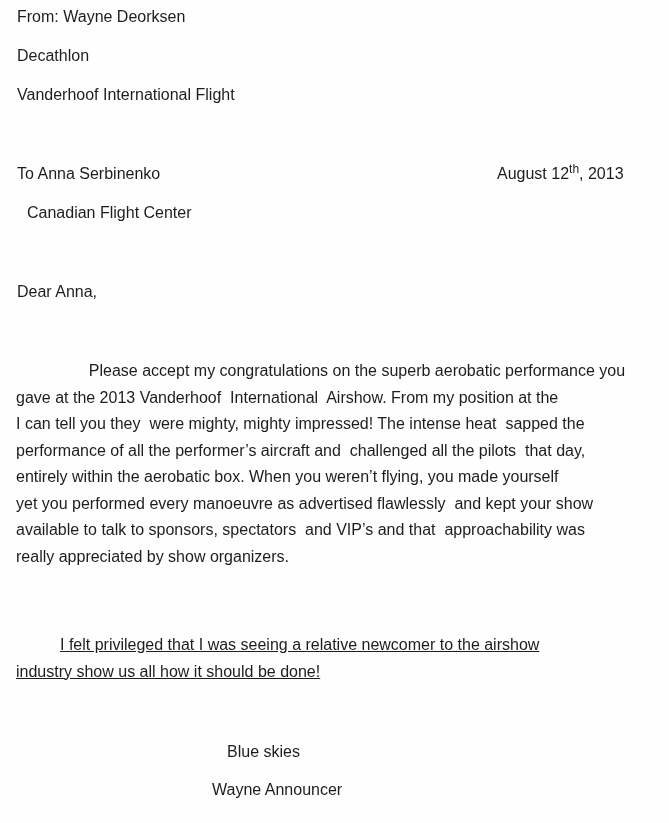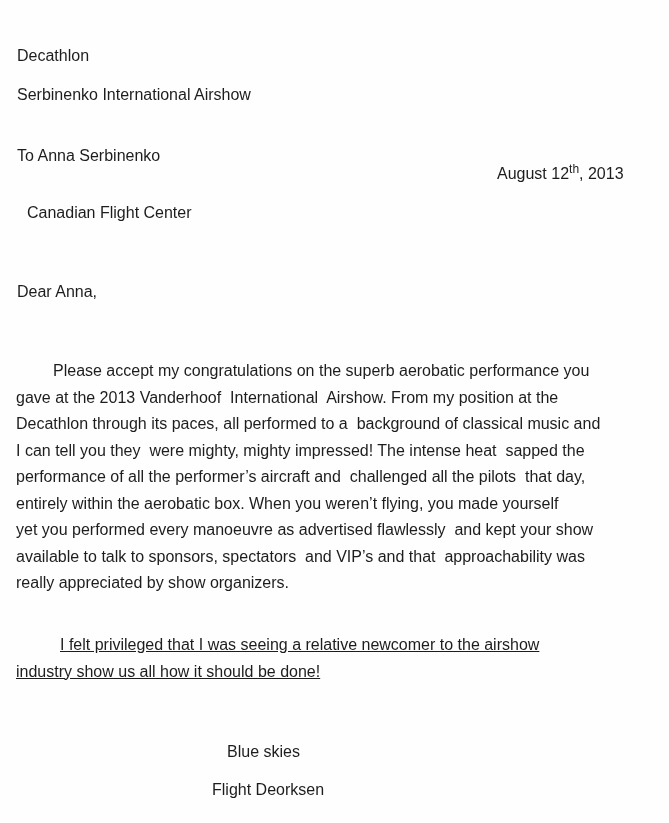--- a/index.html
+++ b/index.html
@@ -18,75 +18,75 @@
     overflow: hidden;
   }
   .abs {
     position: absolute;
     white-space: pre;
     line-height: 20px;
   }
   .from-line        { top: 7px;   left: 17px; }
   .sender-role      { top: 46px;  left: 17px; }
   .sender-org       { top: 85px;  left: 17px; }
-  .recipient-name   { top: 146px; left: 17px; }
+  .recipient-name   { top: 164px; left: 17px; }
   .date-line        { top: 164px; left: 497px; }
   .recipient-org    { top: 203px; left: 27px; }
   .salutation       { top: 282px; left: 17px; }
   .para {
     position: absolute;
     left: 16px;
     right: 8px;
   }
   .para .bline {
     white-space: pre;
     line-height: 26.5px;
     height: 26.5px;
   }
   .p1 { top: 358px; }
   .p2 { top: 632px; text-decoration: underline; }
-  .p1 .bline.indent { padding-left: 37px; }
+  .p1 .bline.indent { padding-left: 37px; text-align: center; }
   .p2 .bline.indent { padding-left: 44px; }
   .closing-phrase   { top: 742px; left: 227px; }
   .signature-name   { top: 780px; left: 212px; }
   sup.ordinal {
     font-size: 12px;
     vertical-align: super;
     line-height: 0;
   }
 </style>
 </head>
 <body>
 
 <div class="page">
 
+  <div class="abs from-line">From: Wayne Deorksen</div>
   <div class="abs sender-role">Decathlon</div>
-  <div class="abs sender-org">Serbinenko International Airshow</div>
+  <div class="abs sender-org">Vanderhoof International Flight</div>
 
   <div class="abs recipient-name">To Anna Serbinenko</div>
 
   <div class="abs date-line"><span>August 12</span><sup class="ordinal">th</sup><span>, 2013</span></div>
 
   <div class="abs recipient-org">Canadian Flight Center</div>
 
   <div class="abs salutation">Dear Anna,</div>
 
   <div class="para p1">
     <div class="bline indent">Please accept my congratulations on the superb aerobatic performance you</div>
     <div class="bline">gave at the 2013 Vanderhoof  International  Airshow. From my position at the</div>
-    <div class="bline">Decathlon through its paces, all performed to a  background of classical music and</div>
     <div class="bline">I can tell you they  were mighty, mighty impressed! The intense heat  sapped the</div>
     <div class="bline">performance of all the performer’s aircraft and  challenged all the pilots  that day,</div>
     <div class="bline">entirely within the aerobatic box. When you weren’t flying, you made yourself</div>
     <div class="bline">yet you performed every manoeuvre as advertised flawlessly  and kept your show</div>
     <div class="bline">available to talk to sponsors, spectators  and VIP’s and that  approachability was</div>
     <div class="bline">really appreciated by show organizers.</div>
   </div>
 
   <div class="para p2">
     <div class="bline indent">I felt privileged that I was seeing a relative newcomer to the airshow</div>
     <div class="bline">industry show us all how it should be done!</div>
   </div>
 
   <div class="abs closing-phrase">Blue skies</div>
-  <div class="abs signature-name">Flight Deorksen</div>
+  <div class="abs signature-name">Wayne Announcer</div>
 
 </div>
 
 </body></html>

